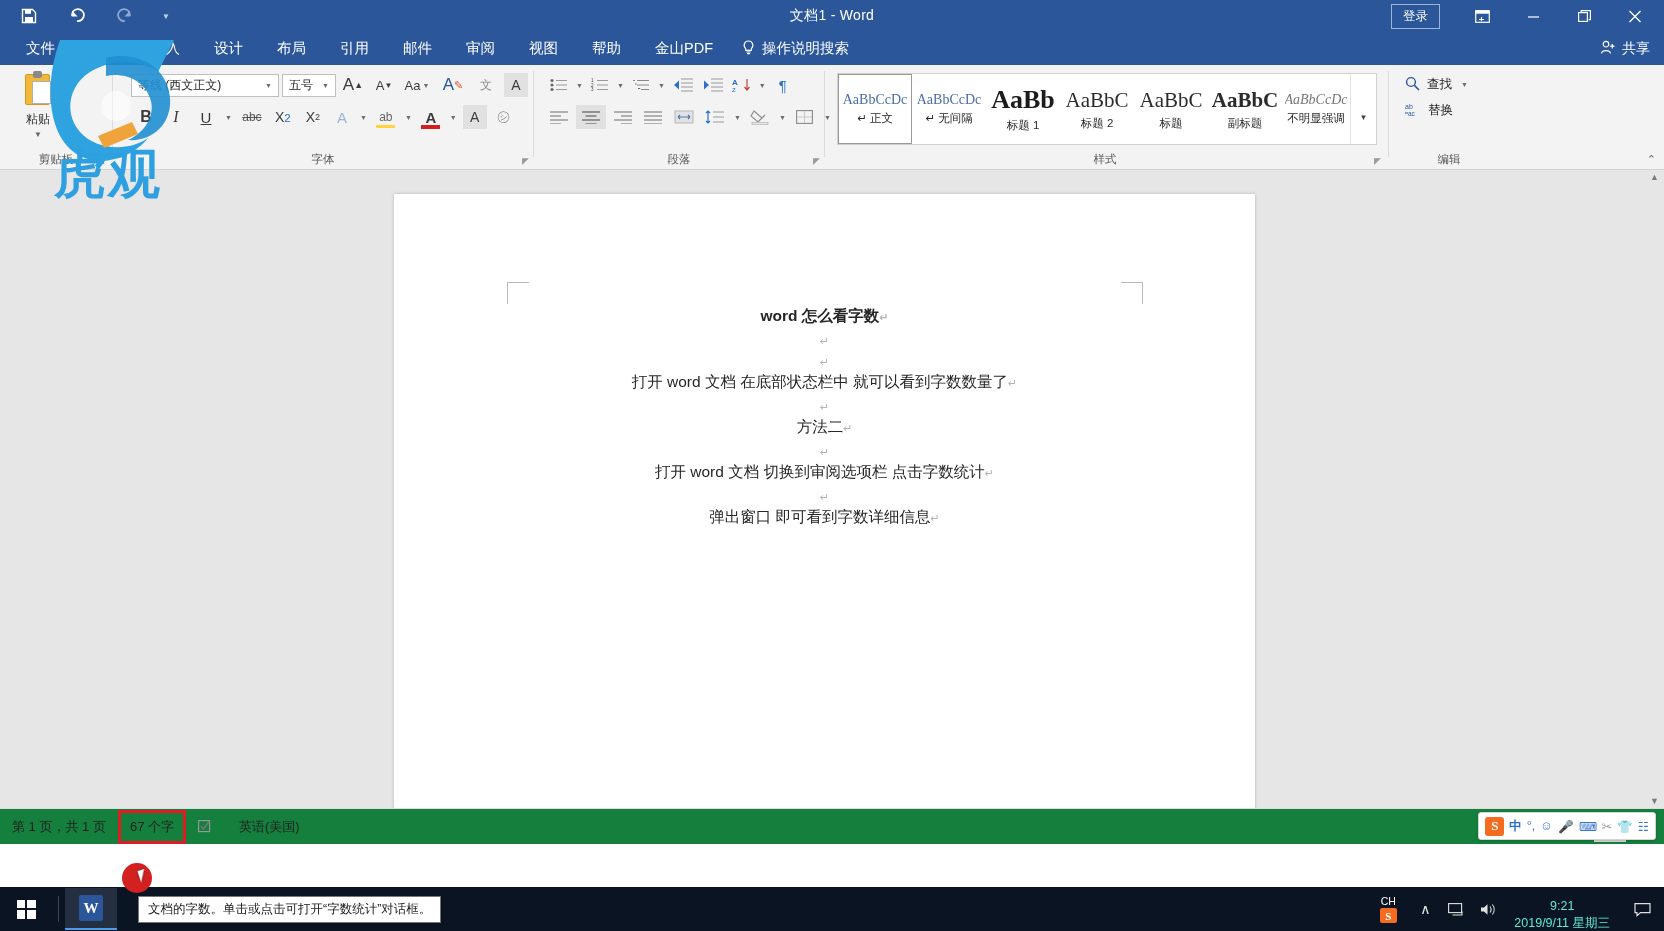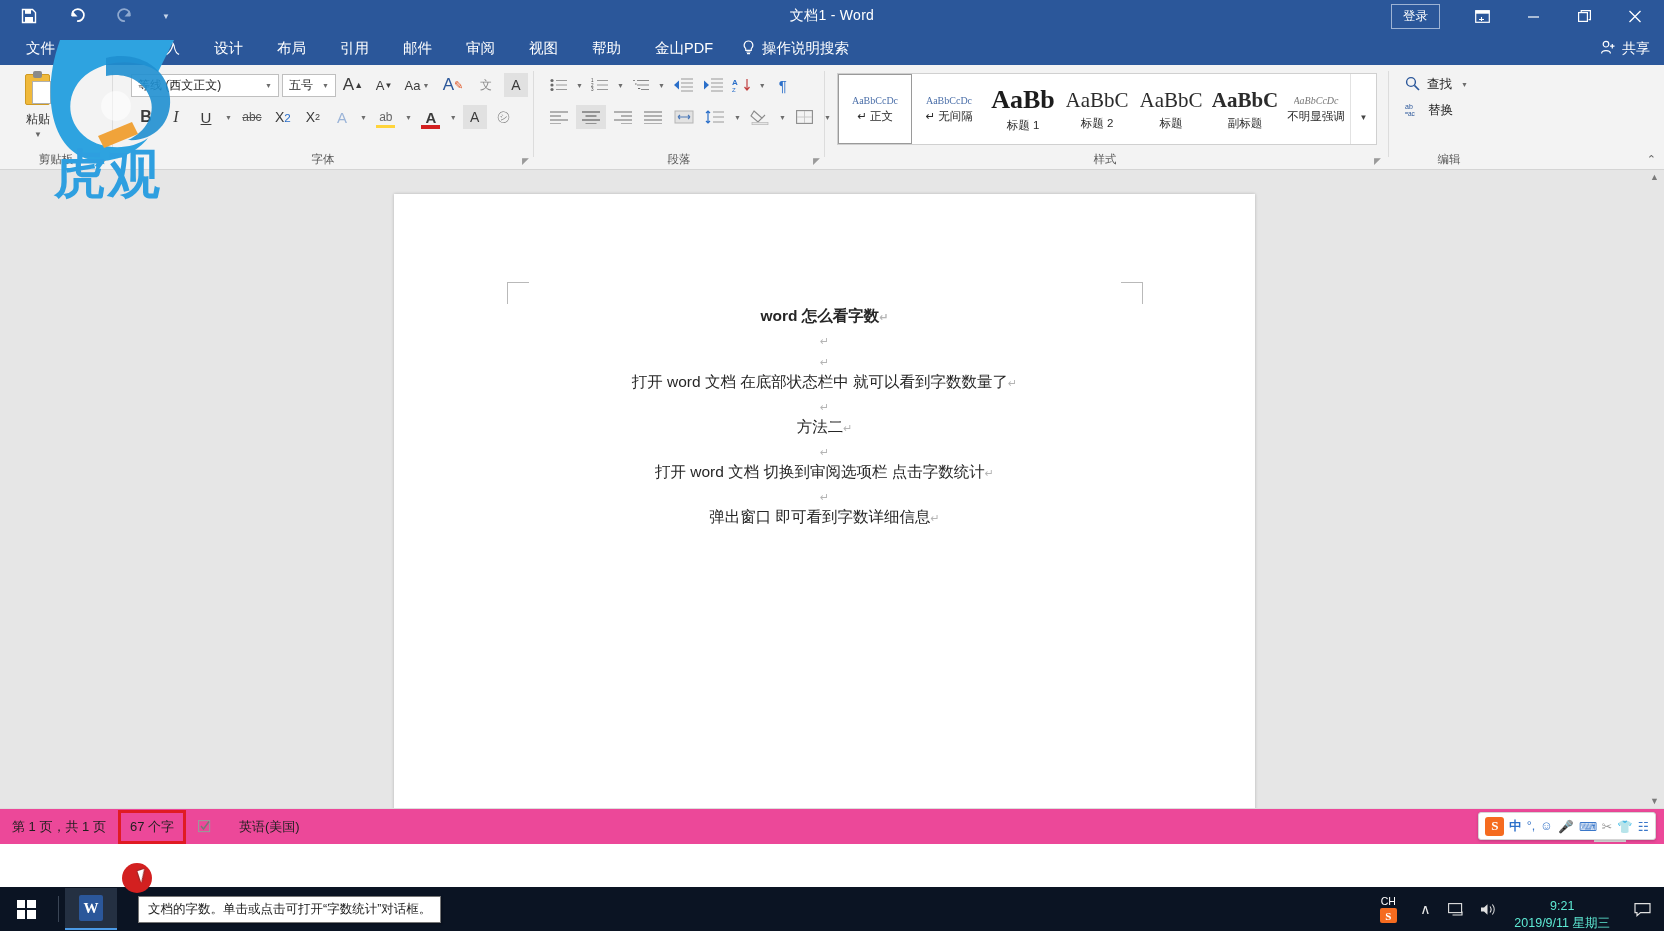--- a/index.html
+++ b/index.html
@@ -96,21 +96,21 @@
   .combo .cv { overflow: hidden; white-space: nowrap; }
 
   
   .gallery { position: absolute; left: 12px; top: 8px; display: flex; height: 72px;
              border: 1px solid #d0d0d0; background: #fff; }
   .sty {
     width: 74px; height: 70px; display: flex; flex-direction: column;
     align-items: center; justify-content: center; gap: 3px; background: #fff;
   }
   .sty.sel { border: 1px solid #9a9a9a; outline: 1px solid #cfcfcf; }
-  .sty-prev { font-size: 10px; color: #4a6ea8; white-space: nowrap; overflow: hidden; font-family: "Liberation Serif", serif; }
+  .sty-prev { font-size: 14px; color: #4a6ea8; white-space: nowrap; overflow: hidden; font-family: "Liberation Serif", serif; }
   .sty-name { font-size: 11.5px; color: #2b2b2b; white-space: nowrap; }
   .gal-more {
     width: 26px; height: 70px; display: flex; align-items: flex-end; justify-content: center;
     padding-bottom: 22px; font-size: 8px; color: #444; border-left: 1px solid #e2e2e2;
   }
 
   
   .edit-item { display: flex; align-items: center; gap: 7px; height: 25px; font-size: 12.5px; color: #222; }
 
   
@@ -131,21 +131,21 @@
   .doc-body { position: absolute; left: 60px; top: 110px; width: 741px; }
   .p { text-align: center; font-size: 15.5px; color: #262626; line-height: 1.55;
        font-family: "Liberation Sans", "DejaVu Sans", sans-serif; }
   .p.title { font-weight: bold; font-size: 15.5px; }
   .p.blank { height: 21px; }
   .pilcrow { color: #b5b5b5; font-size: 11px; }
 
   
   .statusbar {
     position: absolute; top: 808px; left: 0; width: 1664px; height: 36px;
-    background: #ec4899; border-top: 1px solid #dddddd;
+    background: #15803d; border-top: 1px solid #dddddd;
     display: flex; align-items: center;
   }
   .sb-item { font-size: 13px; color: #1f1f1f; padding: 0 12px; height: 26px;
              display: flex; align-items: center; }
   .sb-words { position: relative; }
   .sb-highlight {
     position: absolute; left: 0; top: -4px; width: 100%; height: 34px;
     border: 3px solid #e01b24; pointer-events: none;
   }
   .sb-right { position: absolute; right: 6px; top: 0; height: 36px; display: flex; align-items: center; }

